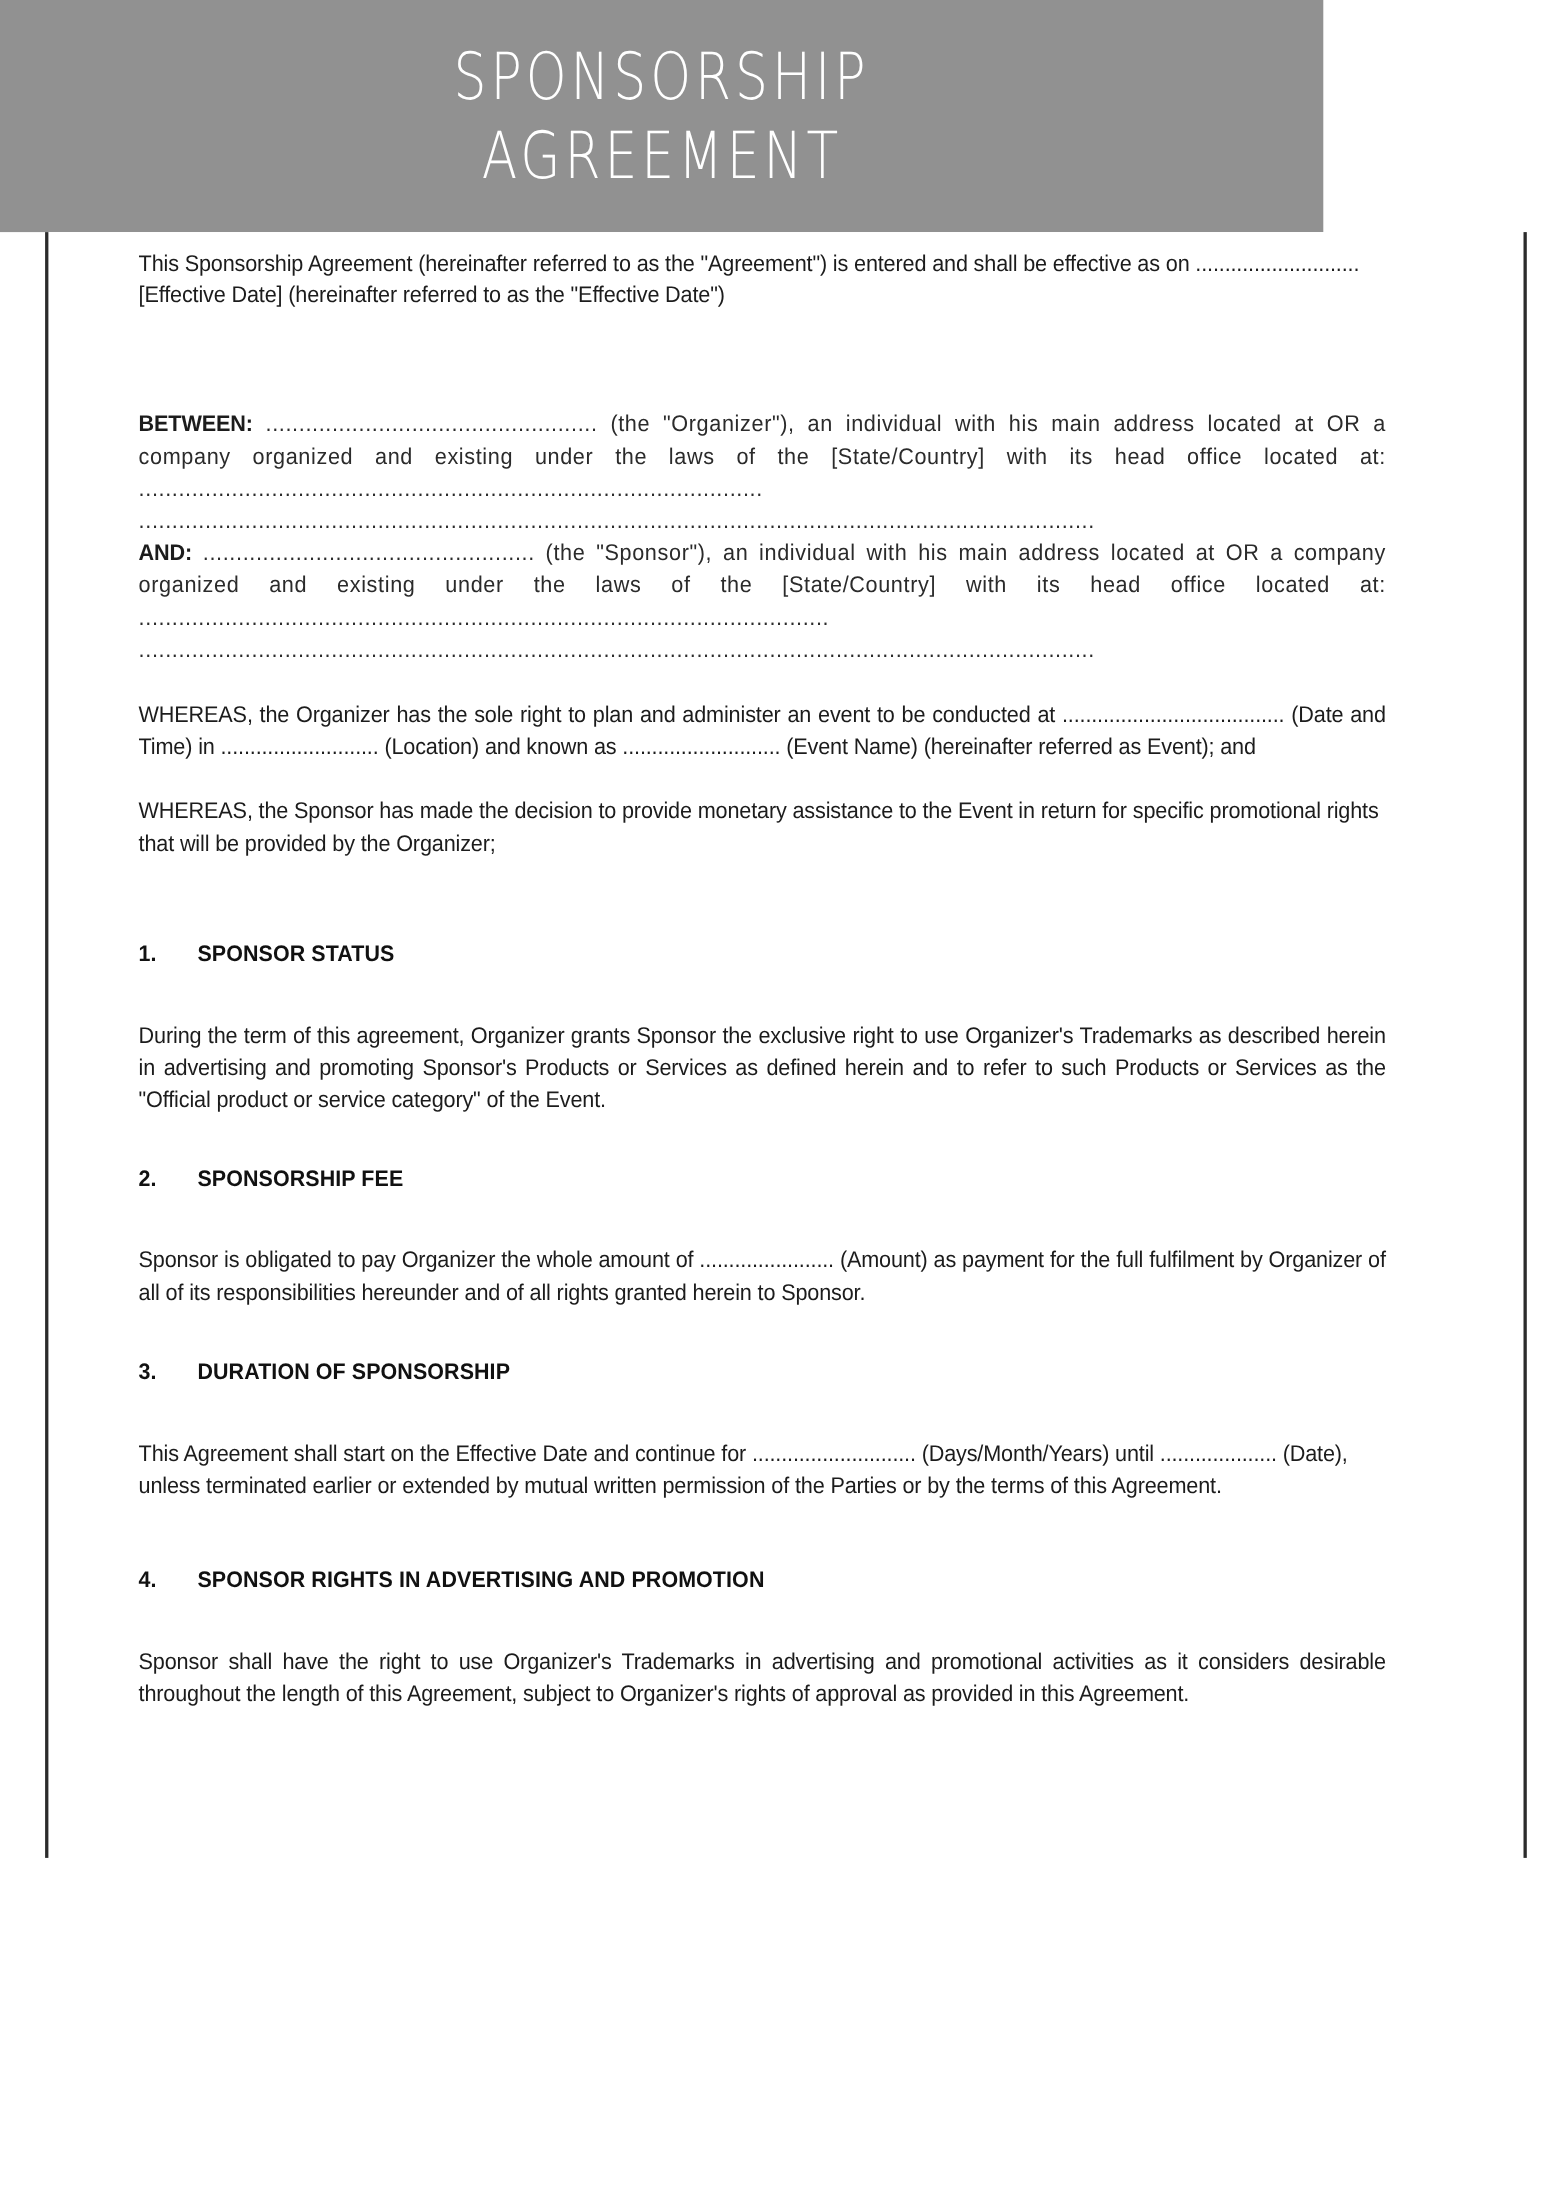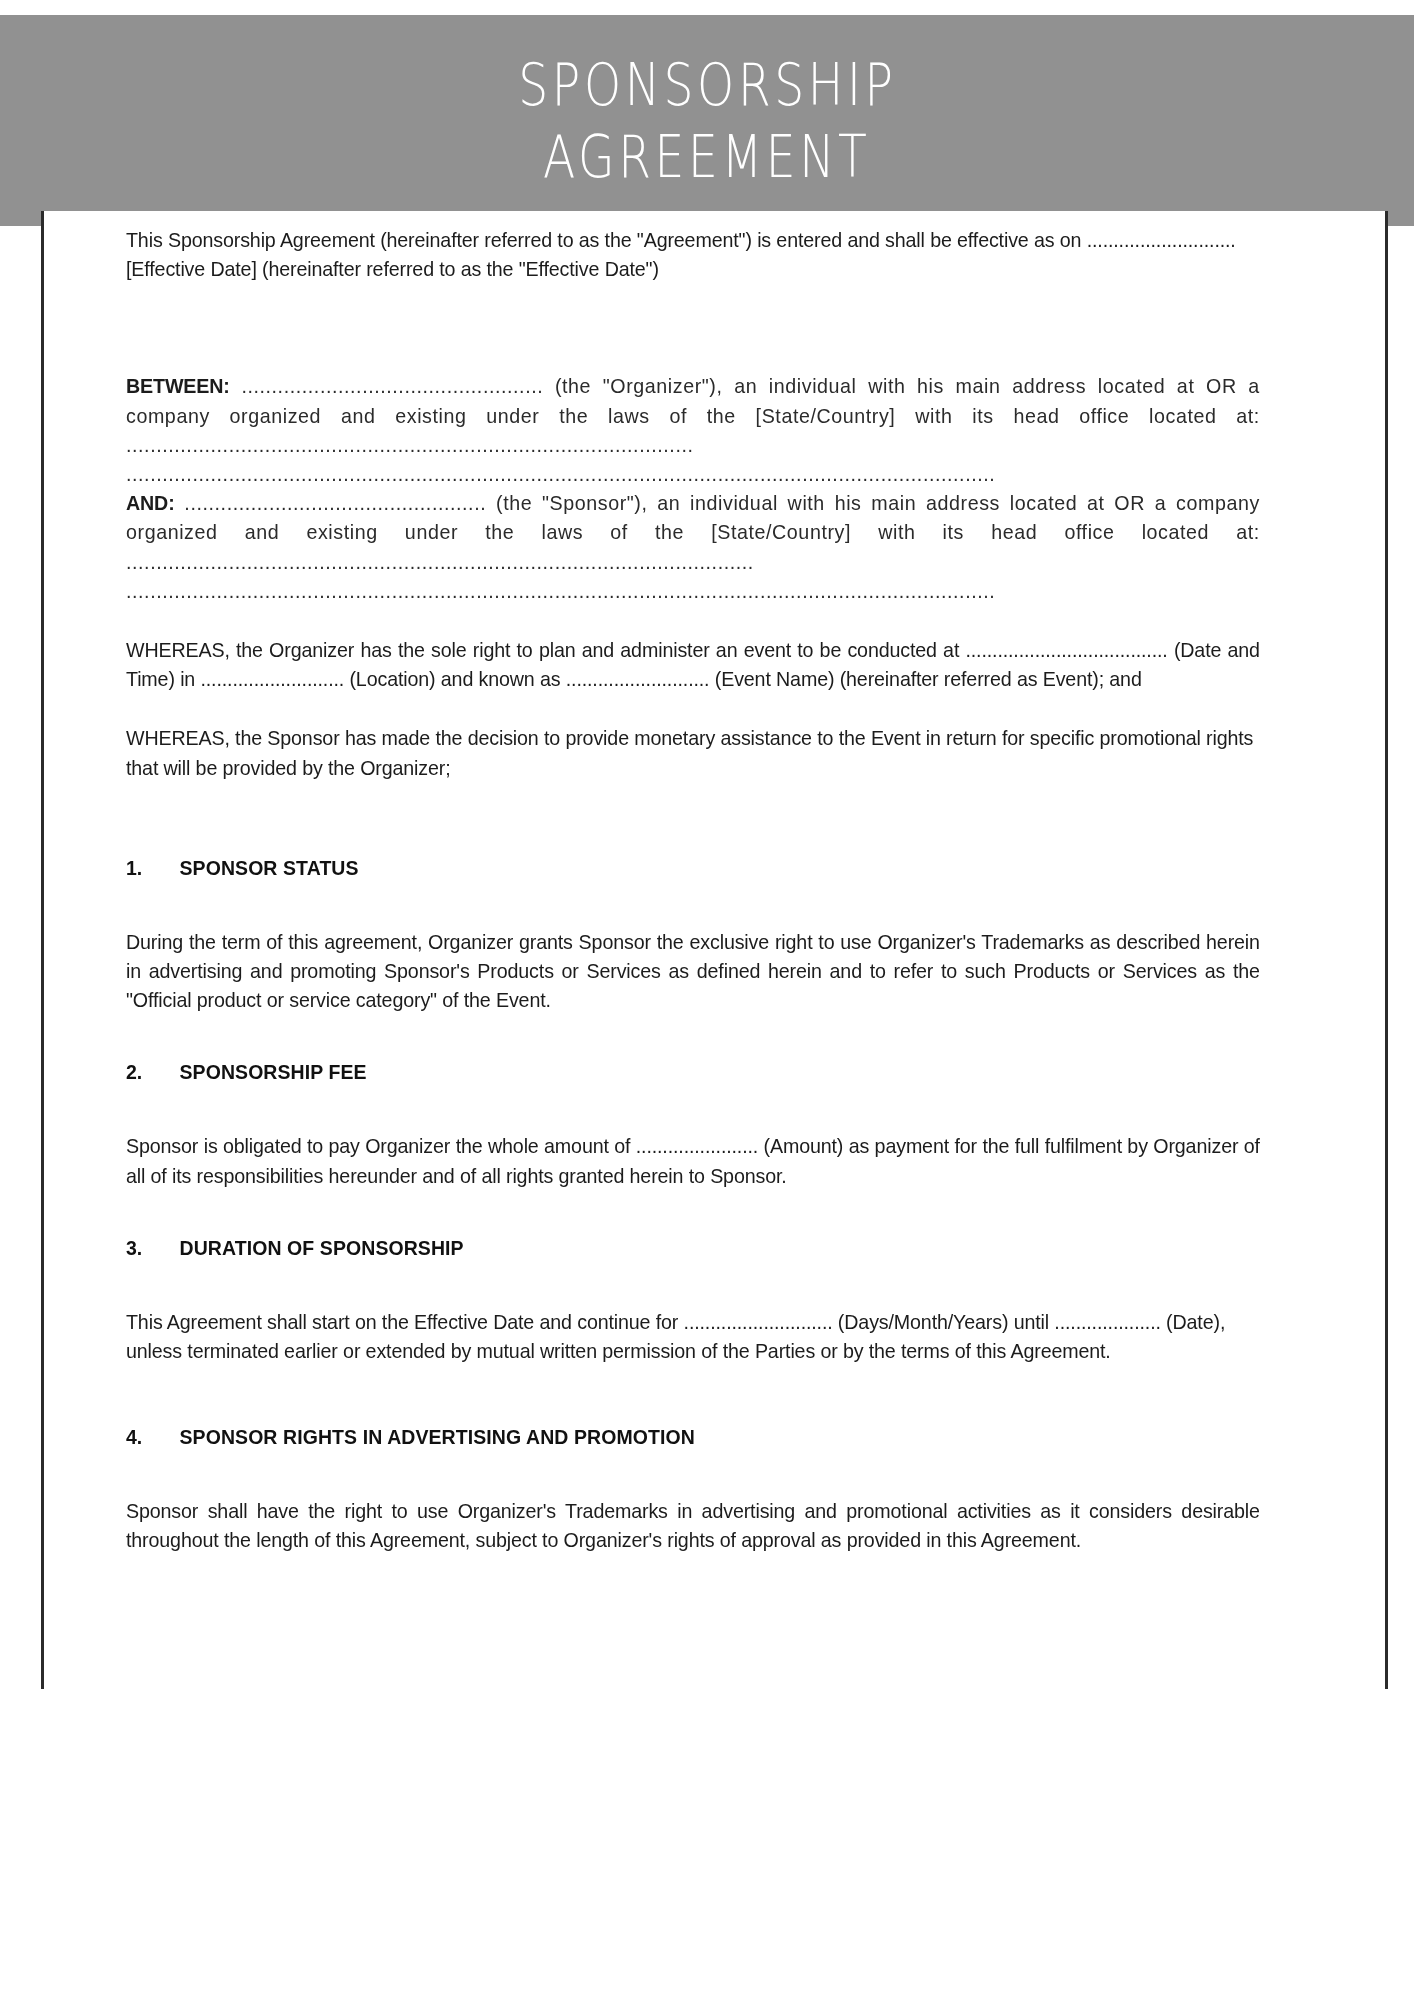--- a/index.html
+++ b/index.html
@@ -20,23 +20,23 @@
   .page {
     position: relative;
     width: 1414px;
     height: 2000px;
     background: #ffffff;
   }
 
   
   .doc-header {
     position: absolute;
-    top: 15px;
+    top: 0;
     left: 0;
-    width: 1414px;
+    width: 1203px;
     height: 211px;
     background: #919191;
     display: flex;
     flex-direction: column;
     align-items: center;
     justify-content: center;
     overflow: hidden;
   }
   .doc-header-title {
     color: #ffffff;

